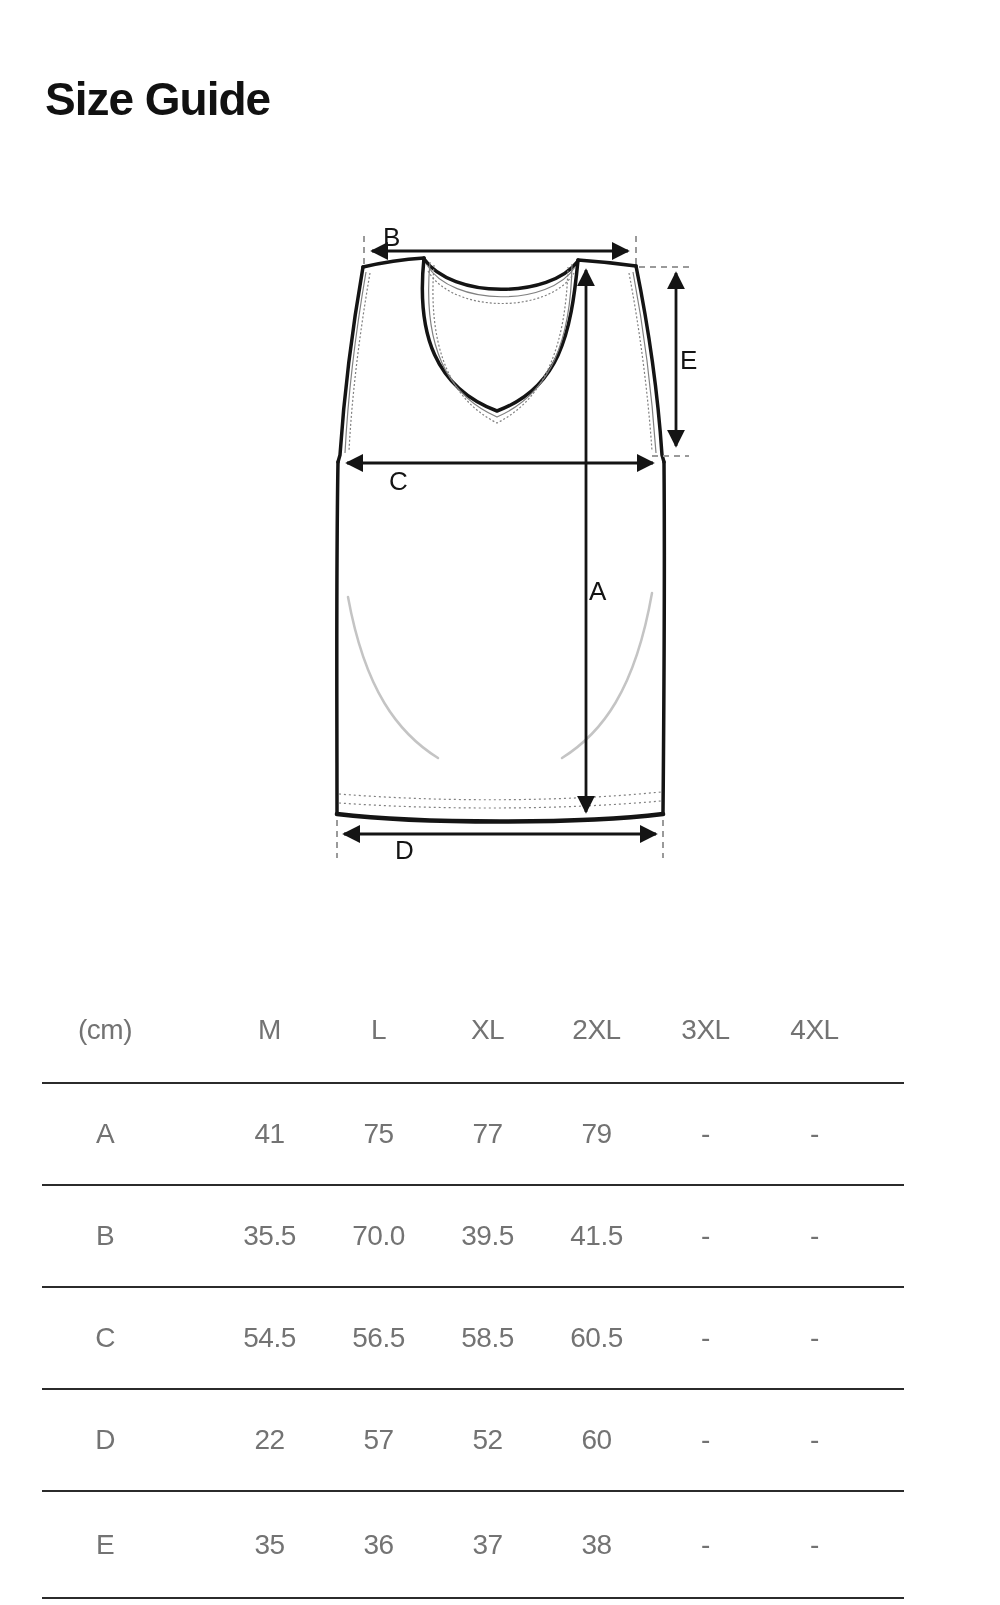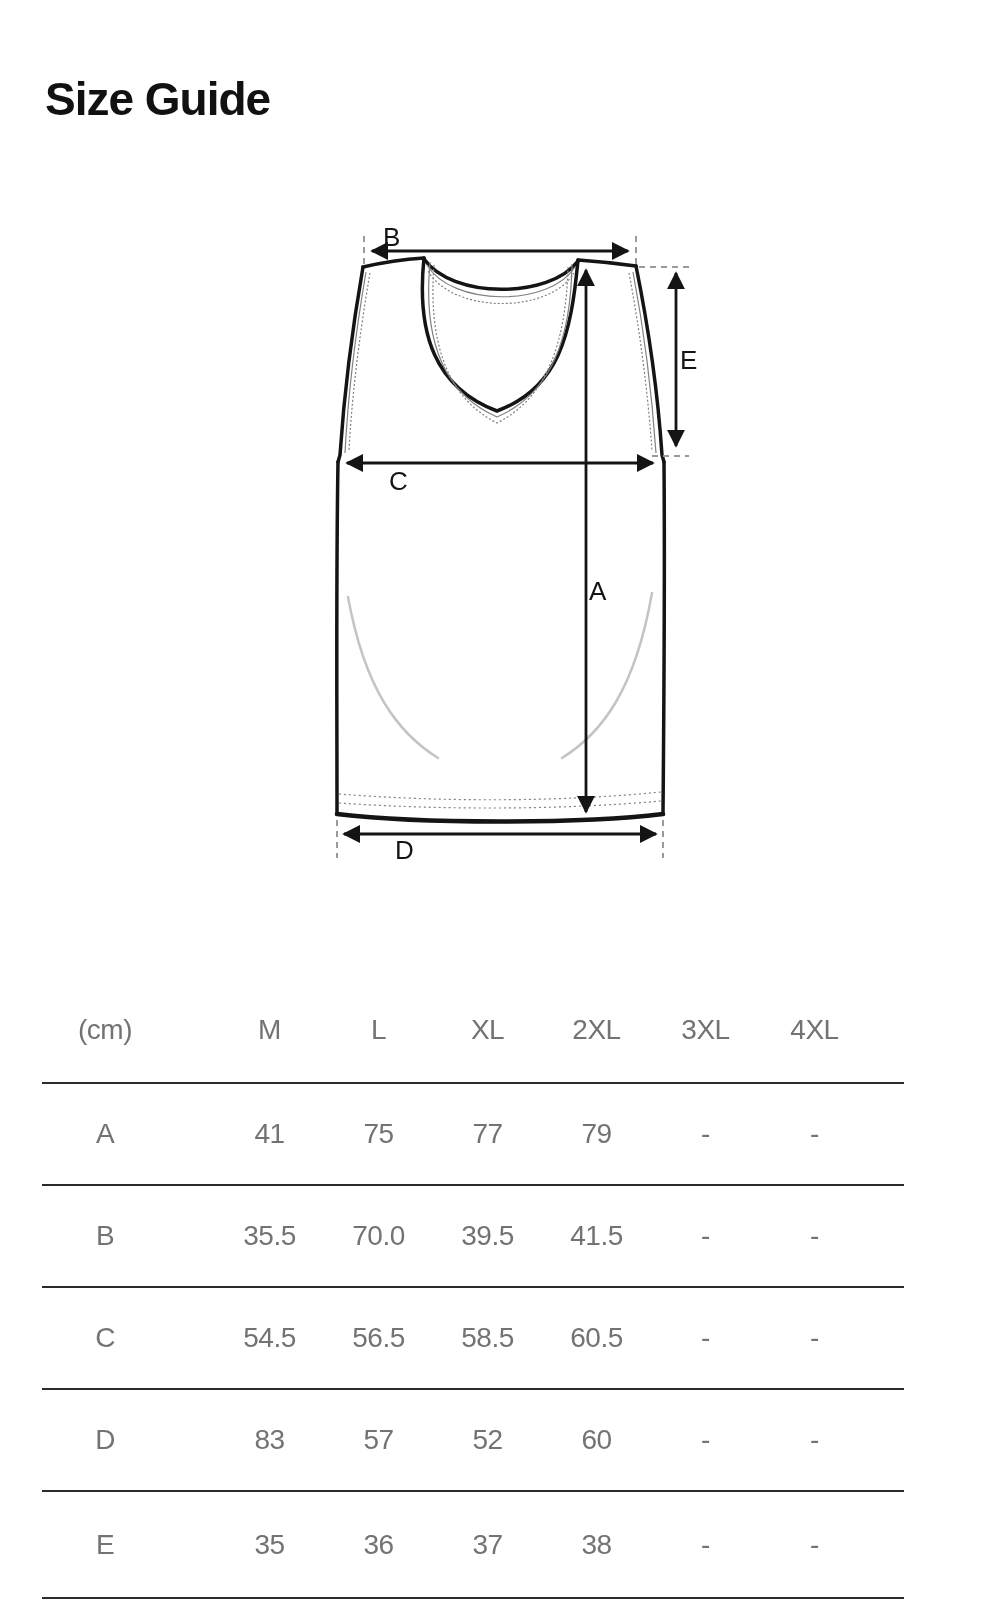--- a/index.html
+++ b/index.html
@@ -143,21 +143,21 @@
     <div class="cell">58.5</div>
     <div class="cell">60.5</div>
     <div class="cell">-</div>
     <div class="cell">-</div>
     <div class="spacer"></div>
   </div>
 
   <div class="t-row data">
     <div class="cell">D</div>
     <div class="spacer"></div>
-    <div class="cell">83</div>
+    <div class="cell">22</div>
     <div class="cell">57</div>
     <div class="cell">52</div>
     <div class="cell">60</div>
     <div class="cell">-</div>
     <div class="cell">-</div>
     <div class="spacer"></div>
   </div>
 
   <div class="t-row data last">
     <div class="cell">E</div>

